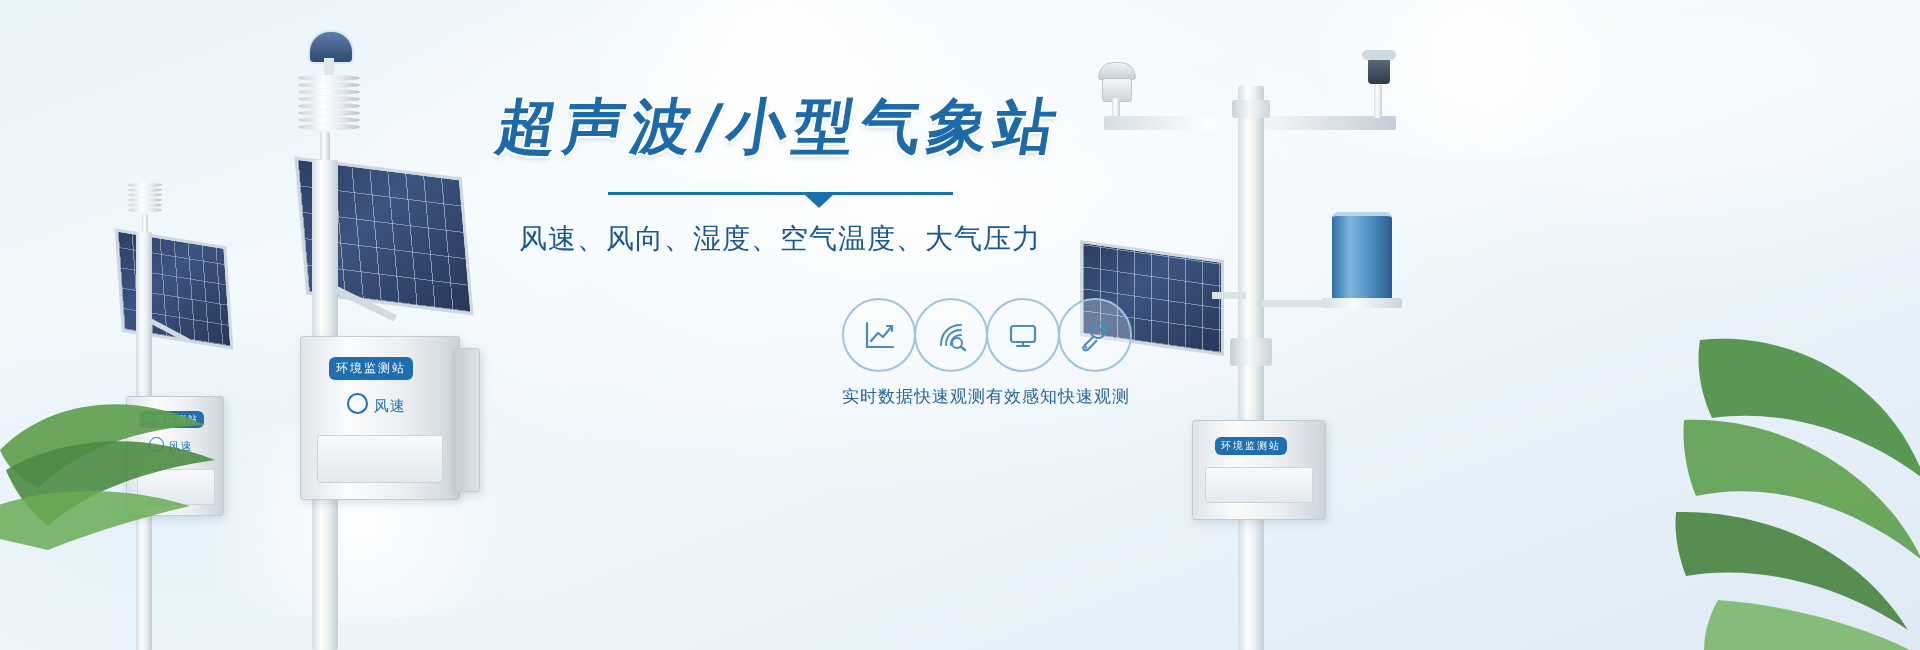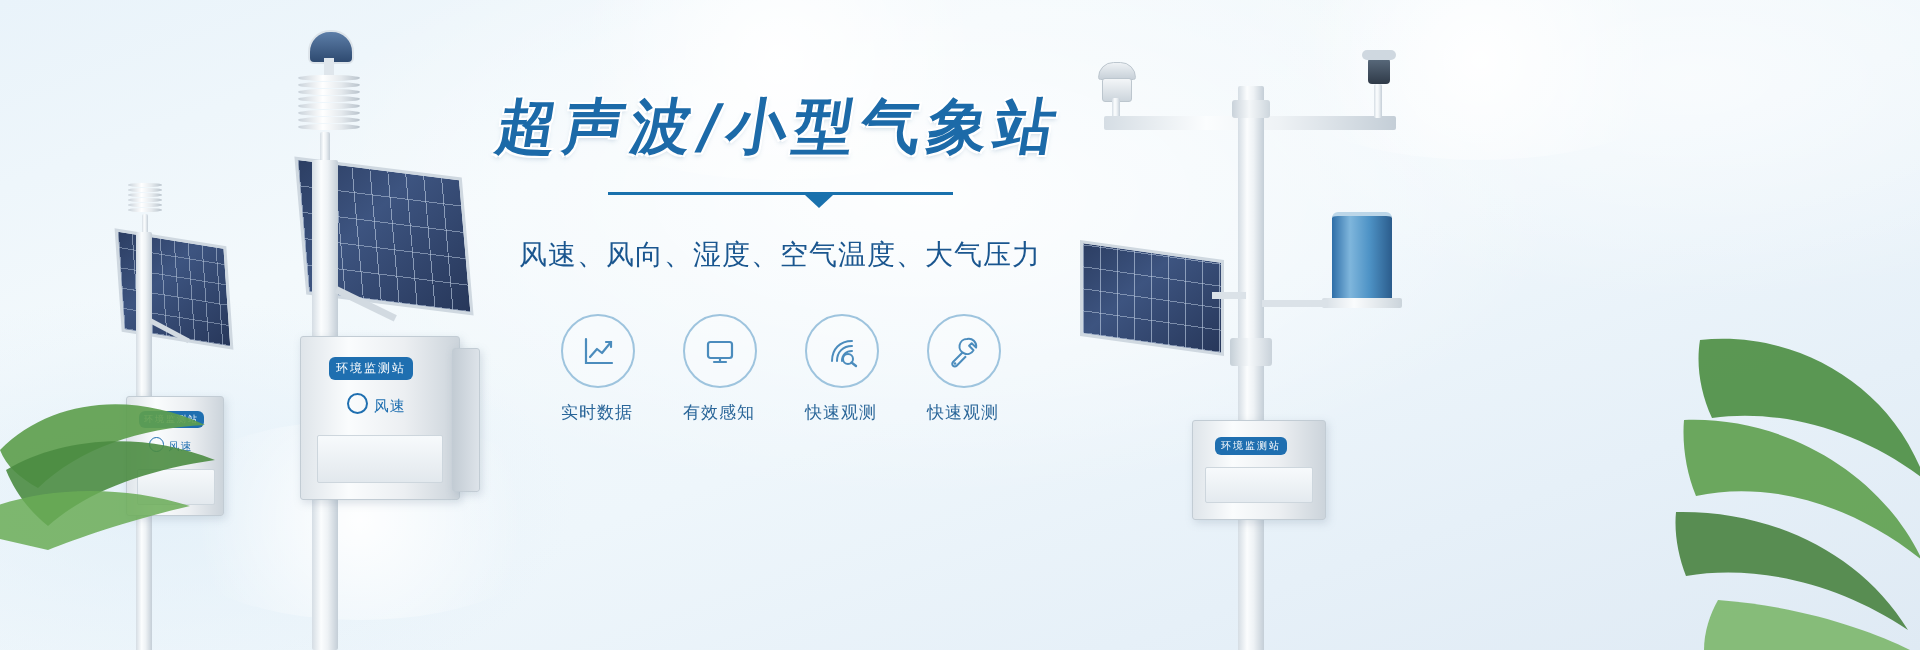--- a/index.html
+++ b/index.html
@@ -21,26 +21,26 @@
   #title{
     font-size:60px;font-weight:bold;color:#1c6aa8;letter-spacing:7px;
     line-height:1;white-space:nowrap;transform:skewX(-9deg);
     text-shadow:0 0 2px #fff,2px 2px 0 #fff,-2px -2px 0 #fff,2px -2px 0 #fff,-2px 2px 0 #fff,0 3px 5px rgba(140,170,195,.45);
     font-family:"DejaVu Sans","Liberation Sans",sans-serif;
   }
   #divider{position:relative;margin:36px auto 0 auto;width:345px;height:12px;}
   #divider .dline{position:absolute;left:0;top:0;width:345px;height:3px;background:#1971ad;}
   #divider .dtri{position:absolute;left:197px;top:3px;width:0;height:0;
     border-left:14px solid transparent;border-right:14px solid transparent;border-top:13px solid #1971ad;}
-  .subline{margin-top:32px;font-size:28px;color:#1a568f;letter-spacing:1px;white-space:nowrap;
+  .subline{margin-top:16px;font-size:28px;color:#1a568f;letter-spacing:1px;white-space:nowrap;
            font-family:"DejaVu Sans","Liberation Sans",sans-serif;}
   .subline.two{margin-top:14px;}
 
   
-  #features{display:flex;justify-content:center;gap:50px;margin-top:40px;}
+  #features{display:flex;justify-content:flex-end;margin-top:40px;}
   .feat{width:72px;text-align:center;}
   .feat .circ{width:70px;height:70px;border:2px solid #9ec4de;border-radius:50%;
               display:flex;align-items:center;justify-content:center;background:rgba(255,255,255,.25);}
   .feat .lbl{margin-top:13px;font-size:17px;color:#2a6699;white-space:nowrap;letter-spacing:1px;
              font-family:"DejaVu Sans","Liberation Sans",sans-serif;}
 
   
   .pole{position:absolute;background:linear-gradient(90deg,#d5dde4,#fbfdfe 35%,#eef2f5 60%,#c4ced7);border-radius:2px;}
   .panel{position:absolute;background:linear-gradient(135deg,#2c3e63,#3d5480 40%,#27375a);border:3px solid #cfd8e0;}
   .panelgrid{position:absolute;left:0;top:0;width:100%;height:100%;
@@ -201,44 +201,44 @@
             <path d="M11 25 L18 17 L23 21 L32 10" fill="none" stroke="#4b8cbd" stroke-width="2.2" stroke-linecap="round" stroke-linejoin="round"></path>
             <path d="M27 10 L32 10 L32 15" fill="none" stroke="#4b8cbd" stroke-width="2.2" stroke-linecap="round"></path>
           </svg>
         </div>
         <div class="lbl">实时数据</div>
       </div>
 
       <div class="feat">
         <div class="circ">
           <svg width="38" height="38" viewBox="0 0 38 38">
-            <rect x="7" y="10" width="24" height="16" rx="2.5" fill="none" stroke="#4b8cbd" stroke-width="2.2"></rect>
-            <path d="M13 30 L25 30" fill="none" stroke="#4b8cbd" stroke-width="2.2" stroke-linecap="round"></path>
-            <path d="M19 26 L19 30" fill="none" stroke="#4b8cbd" stroke-width="2.2"></path>
-          </svg>
-        </div>
-        <div class="lbl">有效感知</div>
-      </div>
-
-      <div class="feat">
-        <div class="circ">
-          <svg width="38" height="38" viewBox="0 0 38 38">
             <path d="M9 29 C9 17 17 9 29 9" fill="none" stroke="#4b8cbd" stroke-width="2" stroke-linecap="round"></path>
             <path d="M14 29 C14 20 20 14 29 14" fill="none" stroke="#4b8cbd" stroke-width="2" stroke-linecap="round"></path>
             <path d="M19 29 C19 23 23 19 29 19" fill="none" stroke="#4b8cbd" stroke-width="2" stroke-linecap="round"></path>
             <circle cx="25" cy="27" r="5" fill="none" stroke="#4b8cbd" stroke-width="2"></circle>
             <path d="M28.5 30.5 L33 34" fill="none" stroke="#4b8cbd" stroke-width="2.4" stroke-linecap="round"></path>
           </svg>
         </div>
         <div class="lbl">快速观测</div>
       </div>
 
       <div class="feat">
         <div class="circ">
           <svg width="38" height="38" viewBox="0 0 38 38">
+            <rect x="7" y="10" width="24" height="16" rx="2.5" fill="none" stroke="#4b8cbd" stroke-width="2.2"></rect>
+            <path d="M13 30 L25 30" fill="none" stroke="#4b8cbd" stroke-width="2.2" stroke-linecap="round"></path>
+            <path d="M19 26 L19 30" fill="none" stroke="#4b8cbd" stroke-width="2.2"></path>
+          </svg>
+        </div>
+        <div class="lbl">有效感知</div>
+      </div>
+
+      <div class="feat">
+        <div class="circ">
+          <svg width="38" height="38" viewBox="0 0 38 38">
             <path d="M22 7 a7.5 7.5 0 1 0 6.5 11.2 l-4.4-4.4 2.6-2.6 4.4 4.4 A7.5 7.5 0 0 0 22 7Z" fill="none" stroke="#4b8cbd" stroke-width="2" stroke-linejoin="round"></path>
             <path d="M17.5 20.5 L8 30 a2.6 2.6 0 0 0 3.7 3.7 L21 24.2" fill="none" stroke="#4b8cbd" stroke-width="2" stroke-linejoin="round"></path>
             <circle cx="10" cy="31.5" r="1.3" fill="#4b8cbd"></circle>
           </svg>
         </div>
         <div class="lbl">快速观测</div>
       </div>
 
     </div>
   </div>

